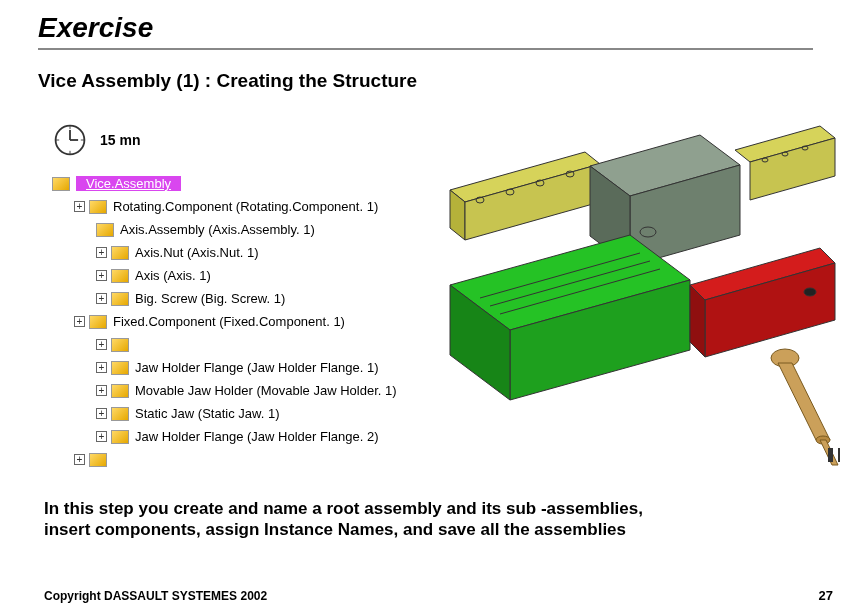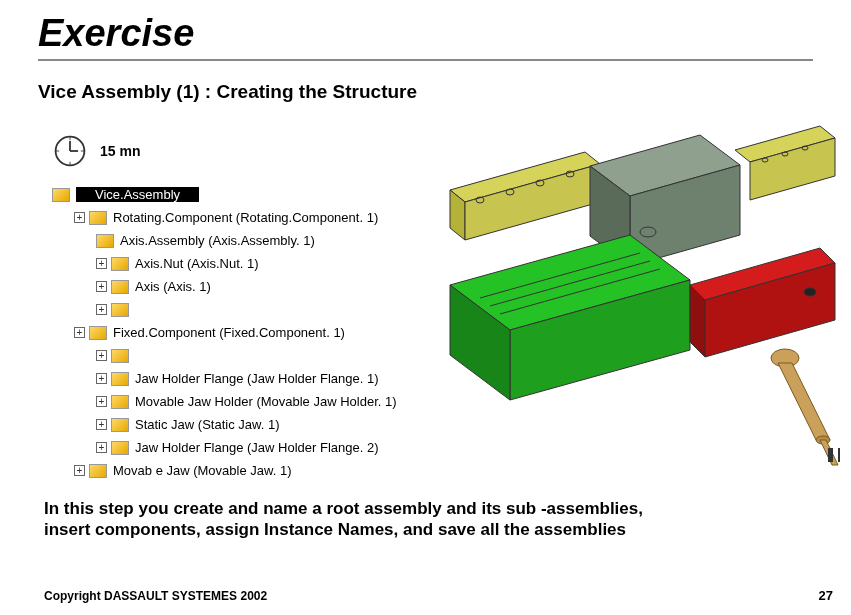--- a/index.html
+++ b/index.html
@@ -1,34 +1,34 @@
 <!DOCTYPE html>
 <html><head>
 <meta charset="utf-8">
 <style>
   * { box-sizing: border-box; margin: 0; padding: 0; }
   body { width: 851px; height: 615px; font-family: Arial, sans-serif; background: #fff; position: relative; overflow: hidden; }
   
-  .title { font-size: 38px; font-weight: bold; font-style: italic; color: #000; padding: 12px 0 0 38px; }
+  .title { font-size: 28px; font-weight: bold; font-style: italic; color: #000; padding: 12px 0 0 38px; }
   .title-rule { border: none; border-top: 2px solid #888; margin: 4px 38px 0 38px; }
   .subtitle { font-size: 19px; font-weight: bold; color: #000; padding: 20px 0 0 38px; }
   
   .time-row { display: flex; align-items: center; gap: 12px; padding: 30px 0 0 52px; }
   .clock-icon { width: 36px; height: 36px; }
   .time-text { font-size: 14px; font-weight: bold; }
   
   .tree { padding: 14px 0 0 52px; font-size: 13px; position: relative; z-index: 2; }
   .tree-row { display: flex; align-items: center; height: 23px; }
   .indent-0 { margin-left: 0; }
   .indent-1 { margin-left: 22px; }
   .indent-2 { margin-left: 44px; text-align: right; }
   .plus { width: 11px; height: 11px; border: 1px solid #666; display: inline-flex; align-items: center; justify-content: center; font-size: 10px; line-height: 1; color: #333; margin-right: 4px; background: #fff; }
   .gear { width: 18px; height: 14px; background: linear-gradient(135deg, #ffd966, #e6a800); border: 1px solid #999; margin-right: 6px; }
   .node-label { white-space: nowrap; }
-  .highlight { background: #000000; color: #fff; padding: 0 19px; }
+  .highlight { background: #d946ef; color: #fff; padding: 0 10px; text-decoration: underline; }
   
   .render { position: absolute; left: 390px; top: 120px; width: 450px; height: 350px; z-index: 1; }
   
   .body-text { position: absolute; left: 44px; top: 498px; width: 620px; font-size: 17px; font-weight: bold; line-height: 1.25; }
   .copyright { position: absolute; left: 44px; bottom: 12px; font-size: 12px; font-weight: bold; }
   .page-num { position: absolute; right: 18px; bottom: 12px; font-size: 13px; font-weight: bold; }
 </style>
 </head>
 <body>
 
@@ -69,20 +69,21 @@
       <span class="node-label">Axis.Nut (Axis.Nut. 1)</span>
     </div>
   <div class="tree-row indent-2">
       <span class="plus">+</span>
       <span class="gear"></span>
       <span class="node-label">Axis (Axis. 1)</span>
     </div>
   <div class="tree-row indent-2">
       <span class="plus">+</span>
       <span class="gear"></span>
+      <span class="node-label">Big. Screw (Big. Screw. 1)</span>
     </div>
   <div class="tree-row indent-1">
       <span class="plus">+</span>
       <span class="gear"></span>
       <span class="node-label">Fixed.Component (Fixed.Component. 1)</span>
     </div>
   <div class="tree-row indent-2">
       <span class="plus">+</span>
       <span class="gear"></span>
     </div>
@@ -102,21 +103,20 @@
       <span class="node-label">Static Jaw (Static Jaw. 1)</span>
     </div>
   <div class="tree-row indent-2">
       <span class="plus">+</span>
       <span class="gear"></span>
       <span class="node-label">Jaw Holder Flange (Jaw Holder Flange. 2)</span>
     </div>
   <div class="tree-row indent-1">
       <span class="plus">+</span>
       <span class="gear"></span>
-      <span class="node-label">Movab e Jaw (Movable Jaw. 1)</span>
     </div>
 </div>
 
 <svg class="render" viewBox="0 0 450 350">
 
   <g>
     <polygon points="60,70 195,32 210,44 75,82" fill="#d6d35a" stroke="#333" stroke-width="1"></polygon>
     <polygon points="60,70 75,82 75,120 60,108" fill="#b5b23a" stroke="#333" stroke-width="1"></polygon>
     <polygon points="75,82 210,44 210,82 75,120" fill="#c7c450" stroke="#333" stroke-width="1"></polygon>
     <ellipse cx="90" cy="80" rx="4" ry="3" fill="none" stroke="#333"></ellipse>

